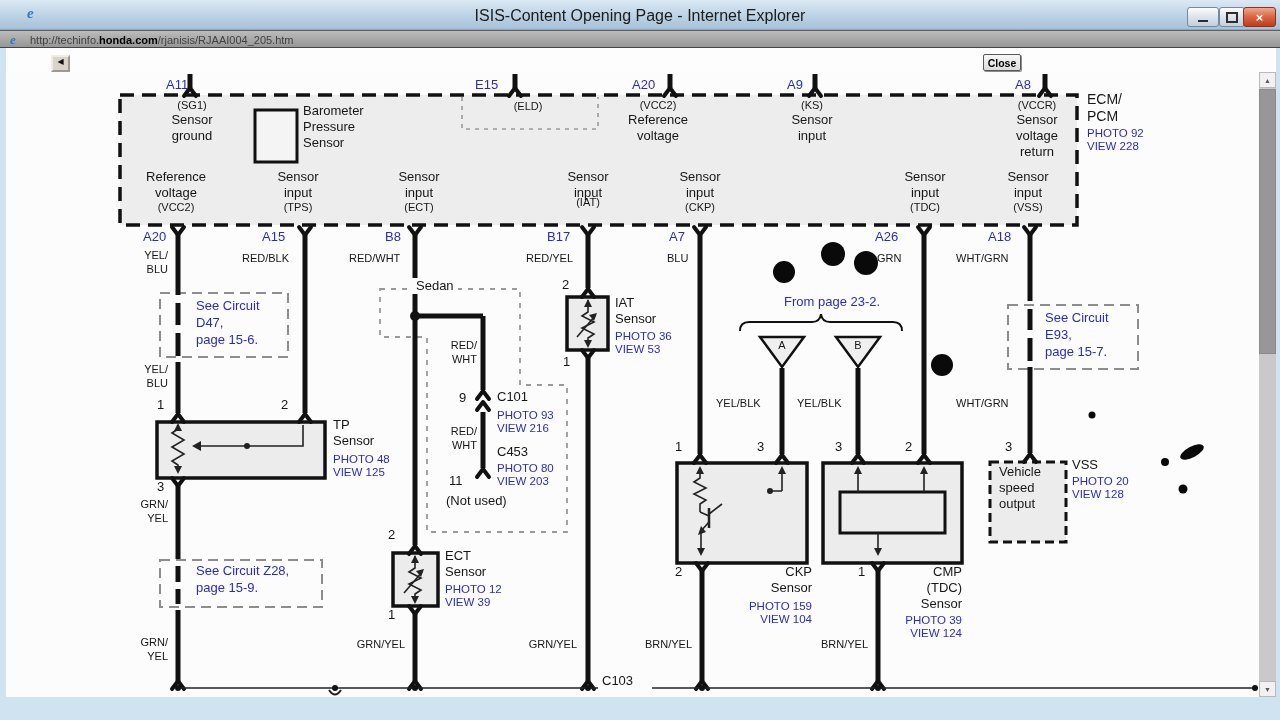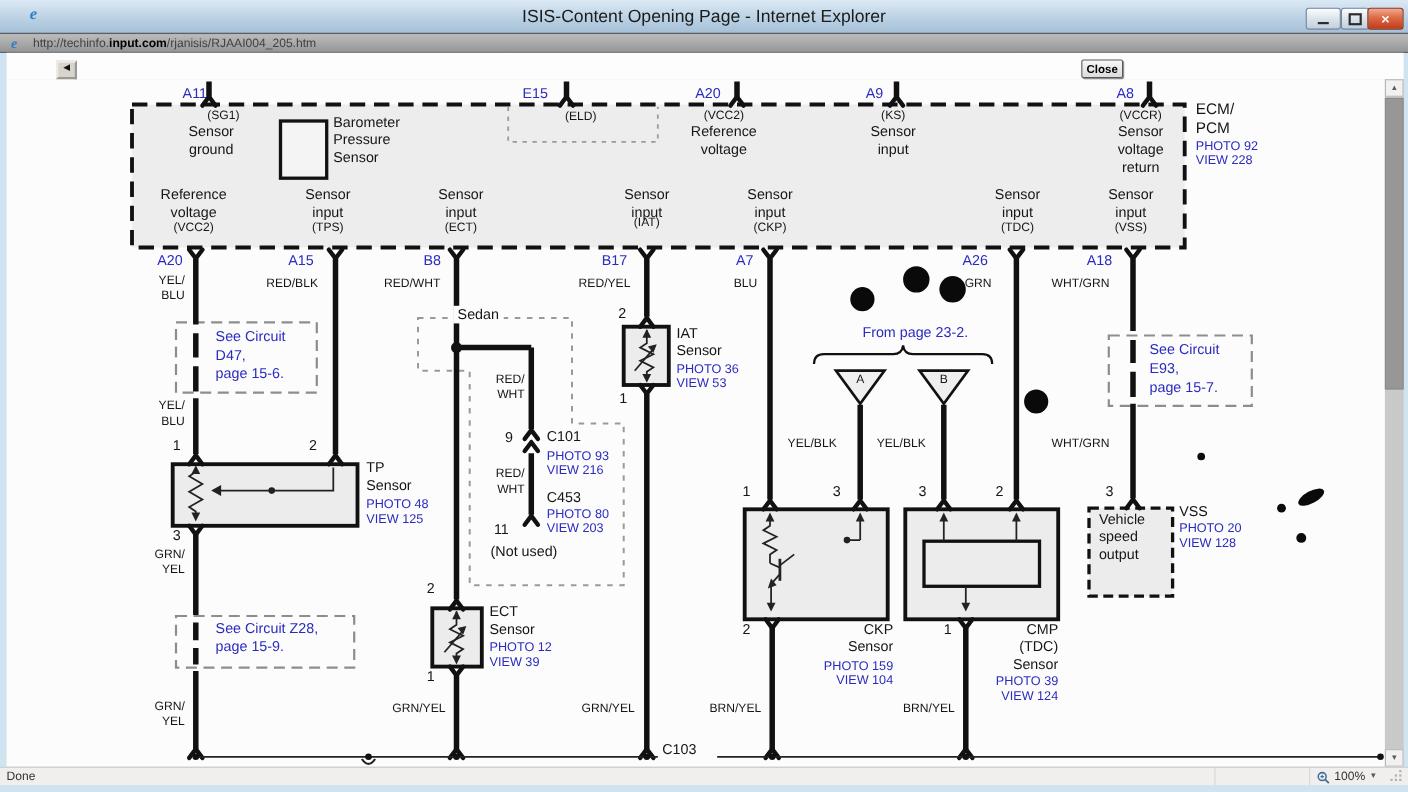--- a/index.html
+++ b/index.html
@@ -66,21 +66,21 @@
     <div class="wbtn" style="left:1219px;width:24px">
         <span class="glyph-max"></span>
       </div>
     <div class="wbtn close" style="left:1243px;width:31px">
         <span>×</span>
       </div>
   </div>
 
   <div class="addrbar">
     <span class="ie-e" style="left:10px;top:1px;font-size:13px">e</span>
-    <div class="url"><span>http://techinfo.</span><b>input.com</b><span>/rjanisis/RJAAI004_205.htm</span></div>
+    <div class="url"><span>http://techinfo.</span><b>honda.com</b><span>/rjanisis/RJAAI004_205.htm</span></div>
   </div>
 
   <div class="toolbar">
     <div class="backbtn"><span>◀</span></div>
     <div class="closebtn">Close</div>
   </div>
 
   <div class="content"></div>
 
   <svg class="diag" width="1280" height="720" viewBox="0 0 1280 720">
@@ -237,21 +237,21 @@
       <ellipse cx="1192" cy="452" rx="13" ry="5.5" transform="rotate(-28 1192 452)"></ellipse>
     </g>
   </svg>
 
   <div class="lbl bl" style="left:166px;top:77px">A11</div>
   <div class="lbl bl" style="left:475px;top:77px">E15</div>
   <div class="lbl bl" style="left:632px;top:77px">A20</div>
   <div class="lbl bl" style="left:787px;top:77px">A9</div>
   <div class="lbl bl" style="left:1015px;top:77px">A8</div>
 
-  <div class="lbl sm ctr" style="left:203px;top:99px">(SG1)</div>
+  <div class="lbl sm ctr" style="left:192px;top:99px">(SG1)</div>
   <div class="lbl ctr" style="left:192px;top:112px">Sensor
 ground</div>
   <div class="lbl" style="left:303px;top:103px">Barometer
 Pressure
 Sensor</div>
   <div class="lbl sm ctr" style="left:528px;top:100px">(ELD)</div>
   <div class="lbl sm ctr" style="left:658px;top:99px">(VCC2)</div>
   <div class="lbl ctr" style="left:658px;top:112px">Reference
 voltage</div>
   <div class="lbl sm ctr" style="left:812px;top:99px">(KS)</div>
@@ -393,29 +393,15 @@
 VIEW 128</div>
 
   <div class="lbl" style="left:602px;top:673px">C103</div>
 
   <div class="scrollbar">
     <div class="sb-btn sb-up"><span>▲</span></div>
     <div class="sb-thumb"></div>
     <div class="sb-btn sb-down"><span>▼</span></div>
   </div>
 
-  <div class="statusbar">
-    <span class="status-done">Done</span>
-    <span class="sep" style="left:1104px"></span>
-    <span class="sep" style="left:1190px"></span>
-    <svg style="position:absolute;left:1196px;top:2px" width="14" height="13">
-      <circle cx="6" cy="6" r="3.6" fill="none" stroke="#3e6d9c" stroke-width="1.4"></circle>
-      <line x1="8.6" y1="8.6" x2="12" y2="12" stroke="#3e6d9c" stroke-width="1.6"></line>
-      <line x1="4.4" y1="6" x2="7.6" y2="6" stroke="#3e6d9c" stroke-width="1"></line>
-      <line x1="6" y1="4.4" x2="6" y2="7.6" stroke="#3e6d9c" stroke-width="1"></line>
-    </svg>
-    <span class="zoomtxt">100%</span>
-    <span class="caret">▼</span>
-    <span class="grip"></span>
-  </div>
 
   <div style="position:absolute;left:0;top:714px;width:1280px;height:6px;background:#cfe3f1;z-index:6"></div>
 </div>
 
 </body></html>

